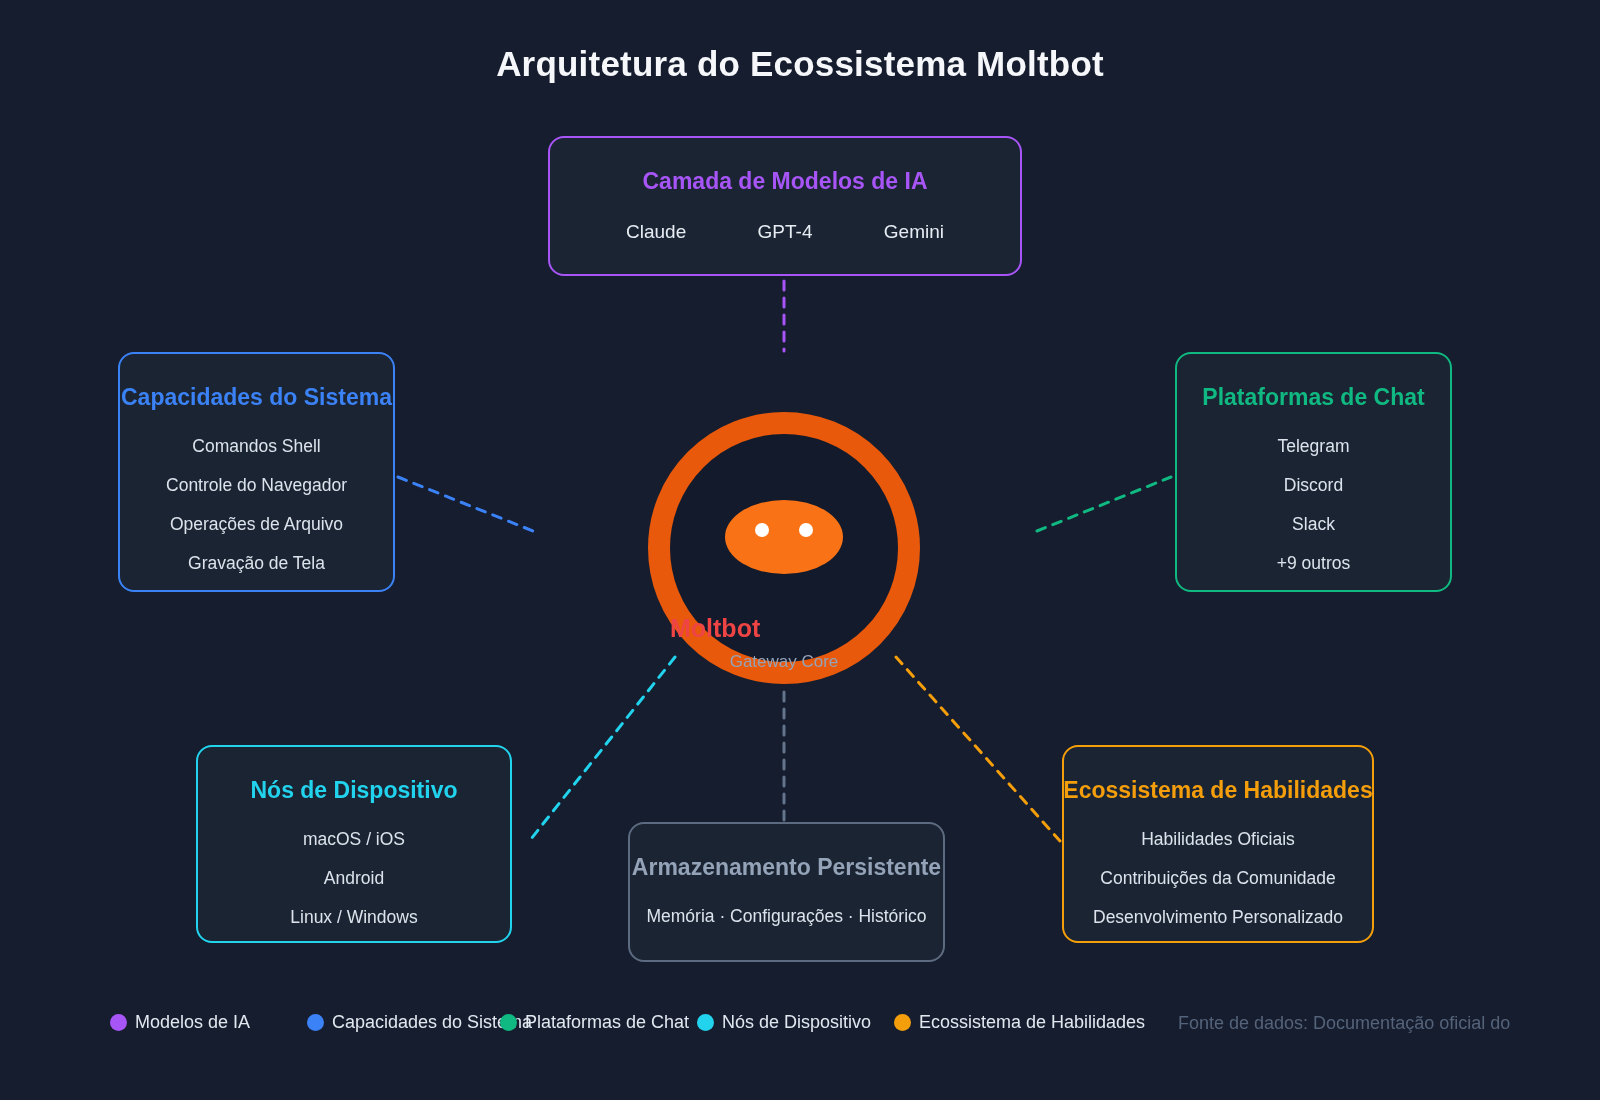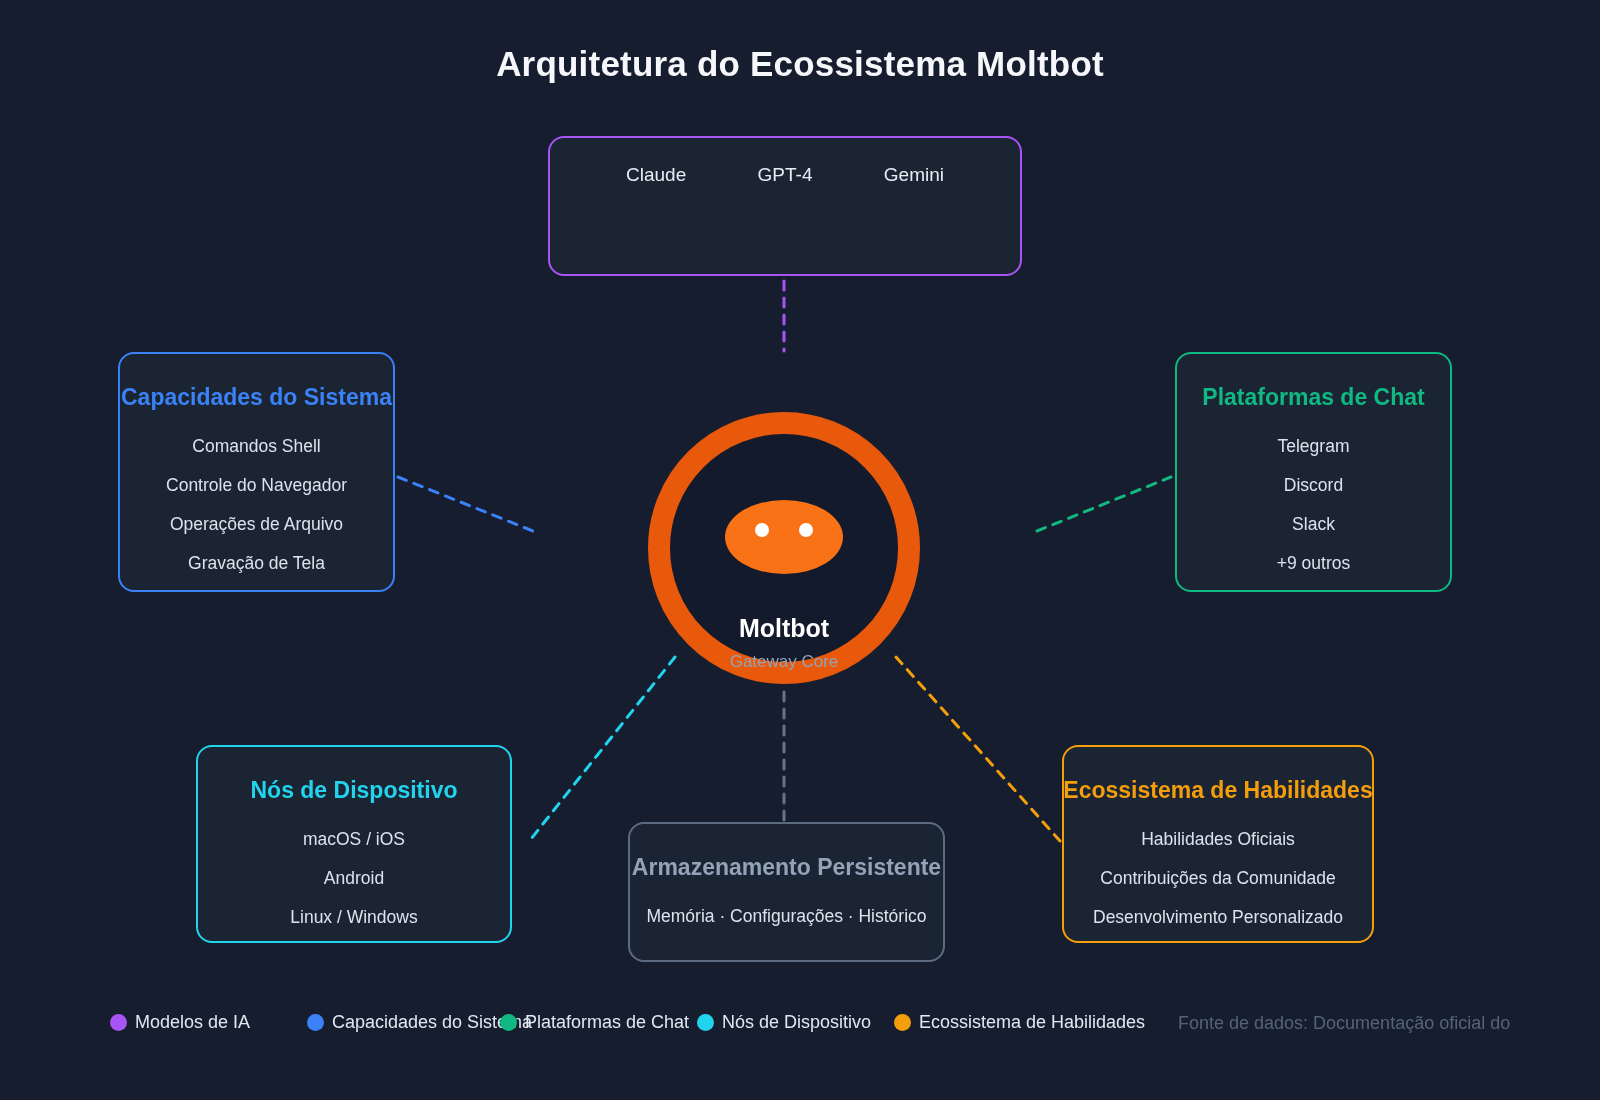--- a/index.html
+++ b/index.html
@@ -42,21 +42,21 @@
   .hub {
     position:absolute; left:648px; top:412px; width:272px; height:272px;
     border-radius:50%; border:22px solid #e8590c; background:#121a2b;
   }
   .hub-face {
     position:absolute; left:50%; top:66px; transform:translateX(-50%);
     width:118px; height:74px; background:#f97316; border-radius:50%;
   }
   .hub-eye { position:absolute; top:23px; width:14px; height:14px; border-radius:50%; background:#ffffff; }
   .hub-eye.left { left:30px; } .hub-eye.right { right:30px; }
-  .hub-name { position:absolute; top:180px; width:100%; text-align:center; font-size:25px; font-weight:700; color:#ffffff; }
+  .hub-name { position:absolute; top:180px; width:100%; font-size:25px; font-weight:700; color:#ef4444; }
   .hub-sub  { position:absolute; top:218px; width:100%; text-align:center; font-size:17px; color:#94a3b8; }
 
   
   .legend-item { position:absolute; top:1012px; display:flex; align-items:center; gap:8px; height:20px; }
   .dot { width:17px; height:17px; border-radius:50%; background:var(--c,#888); flex:0 0 auto; }
   .legend-label { font-size:18px; color:#e2e8f0; white-space:nowrap; }
   .source-note { position:absolute; top:1013px; left:1178px; font-size:18px; color:#55637a; white-space:nowrap; }
 </style>
 </head>
 <body>
@@ -68,20 +68,21 @@
   <svg class="connectors" width="1600" height="1100" viewBox="0 0 1600 1100">
     <line class="ln purple" x1="784" y1="281" x2="784" y2="351"></line>
     <line class="ln blue" x1="398" y1="477" x2="533" y2="531"></line>
     <line class="ln green" x1="1037" y1="531" x2="1171" y2="477"></line>
     <line class="ln cyan" x1="675" y1="657" x2="531" y2="839"></line>
     <line class="ln orange" x1="896" y1="657" x2="1060" y2="841"></line>
     <line class="ln gray" x1="784" y1="692" x2="784" y2="820"></line>
   </svg>
 
   <div class="node" style="left: 548px; top: 136px; width: 474px; height: 140px; --c: #a855f7;">
+    <div class="node-title">Camada de Modelos de IA</div>
     <div class="items-row">
       <span class="item">Claude</span>
       <span class="item">GPT-4</span>
       <span class="item">Gemini</span>
     </div>
   </div>
 
   <div class="node" style="left: 118px; top: 352px; width: 277px; height: 240px; --c: #3b82f6;">
     <div class="node-title">Capacidades do Sistema</div>
     <div class="node-items">

